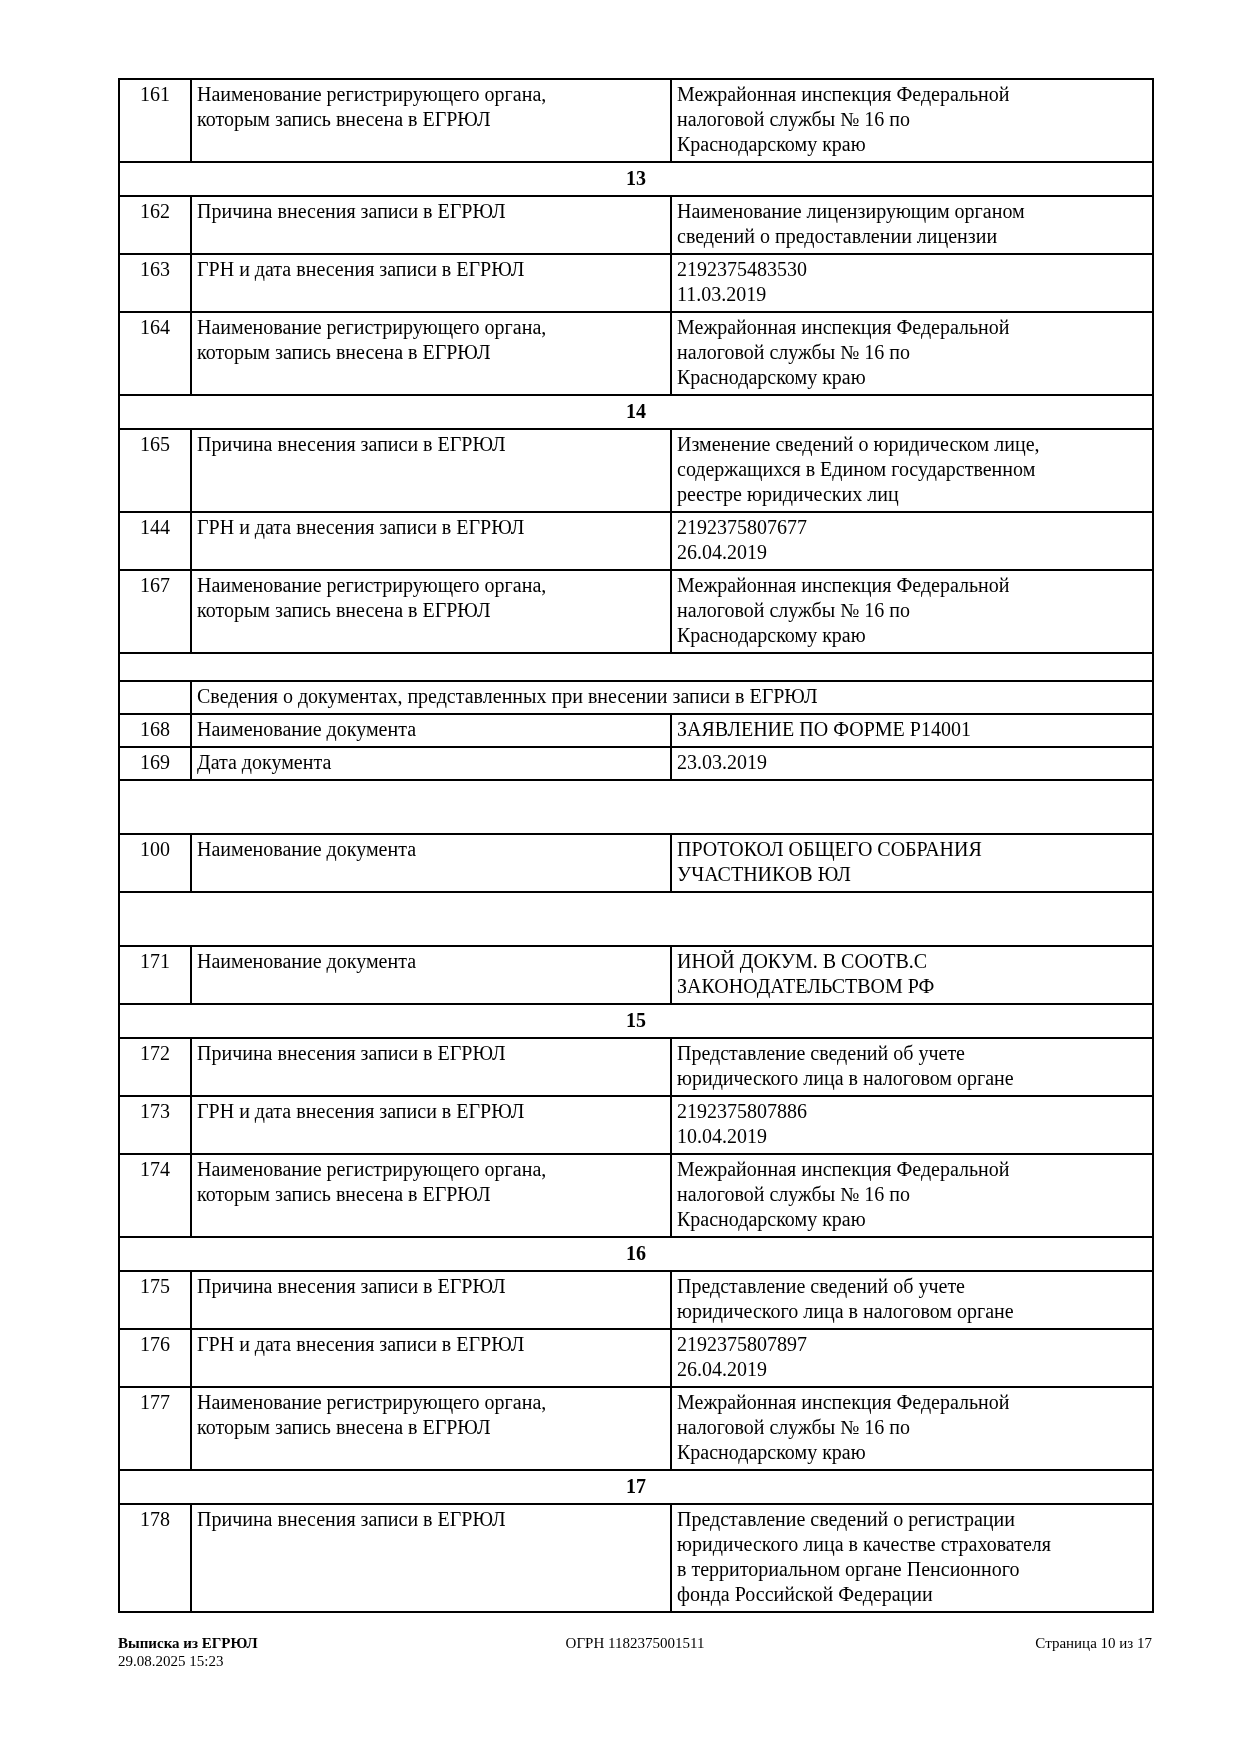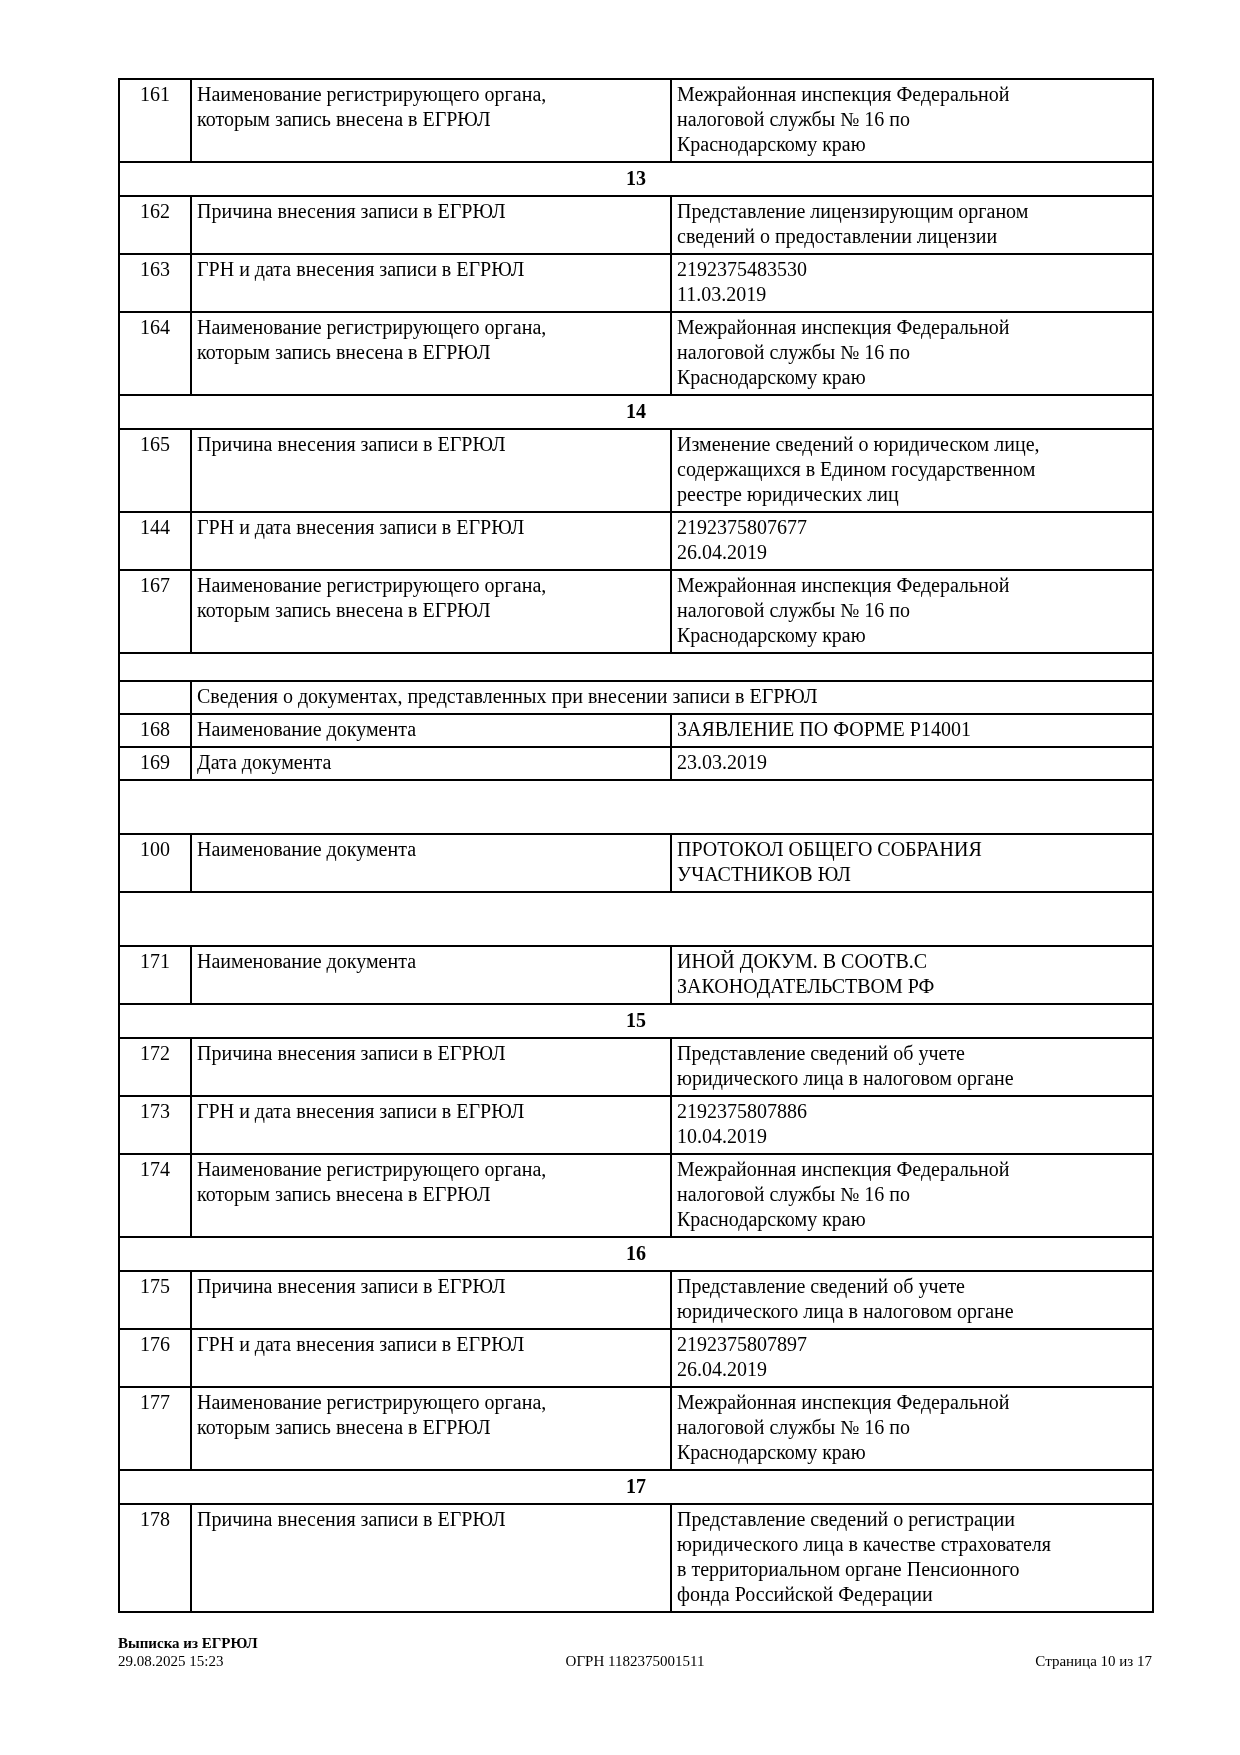--- a/index.html
+++ b/index.html
@@ -58,21 +58,20 @@
   tr.spacer-row td { padding: 0; }
   tr.spacer-row td.sp-sm { height: 26px; }
   tr.spacer-row td.sp-lg { height: 52px; }
 
   .footer {
     position: absolute;
     left: 118px;
     top: 1634px;
     width: 1034px;
     display: flex;
-    align-items: flex-end;
     font-size: 15px;
     line-height: 18px;
   }
   .footer-left   { flex: 1 1 0; text-align: left; }
   .footer-center { flex: 1 1 0; text-align: center; }
   .footer-right  { flex: 1 1 0; text-align: right; }
   .footer-doc-type { font-weight: bold; }
 </style>
 </head>
 <body>
@@ -93,21 +92,21 @@
           <td class="value-cell">Межрайонная инспекция Федеральной
 налоговой службы № 16 по
 Краснодарскому краю</td>
         </tr>
         <tr class="group-row">
           <td colspan="3">13</td>
         </tr>
         <tr>
           <td class="num-cell">162</td>
           <td class="label-cell">Причина внесения записи в ЕГРЮЛ</td>
-          <td class="value-cell">Представление лицензирующим органом
+          <td class="value-cell">Наименование лицензирующим органом
 сведений о предоставлении лицензии</td>
         </tr>
         <tr>
           <td class="num-cell">163</td>
           <td class="label-cell">ГРН и дата внесения записи в ЕГРЮЛ</td>
           <td class="value-cell">2192375483530
 11.03.2019</td>
         </tr>
         <tr>
           <td class="num-cell">164</td>

